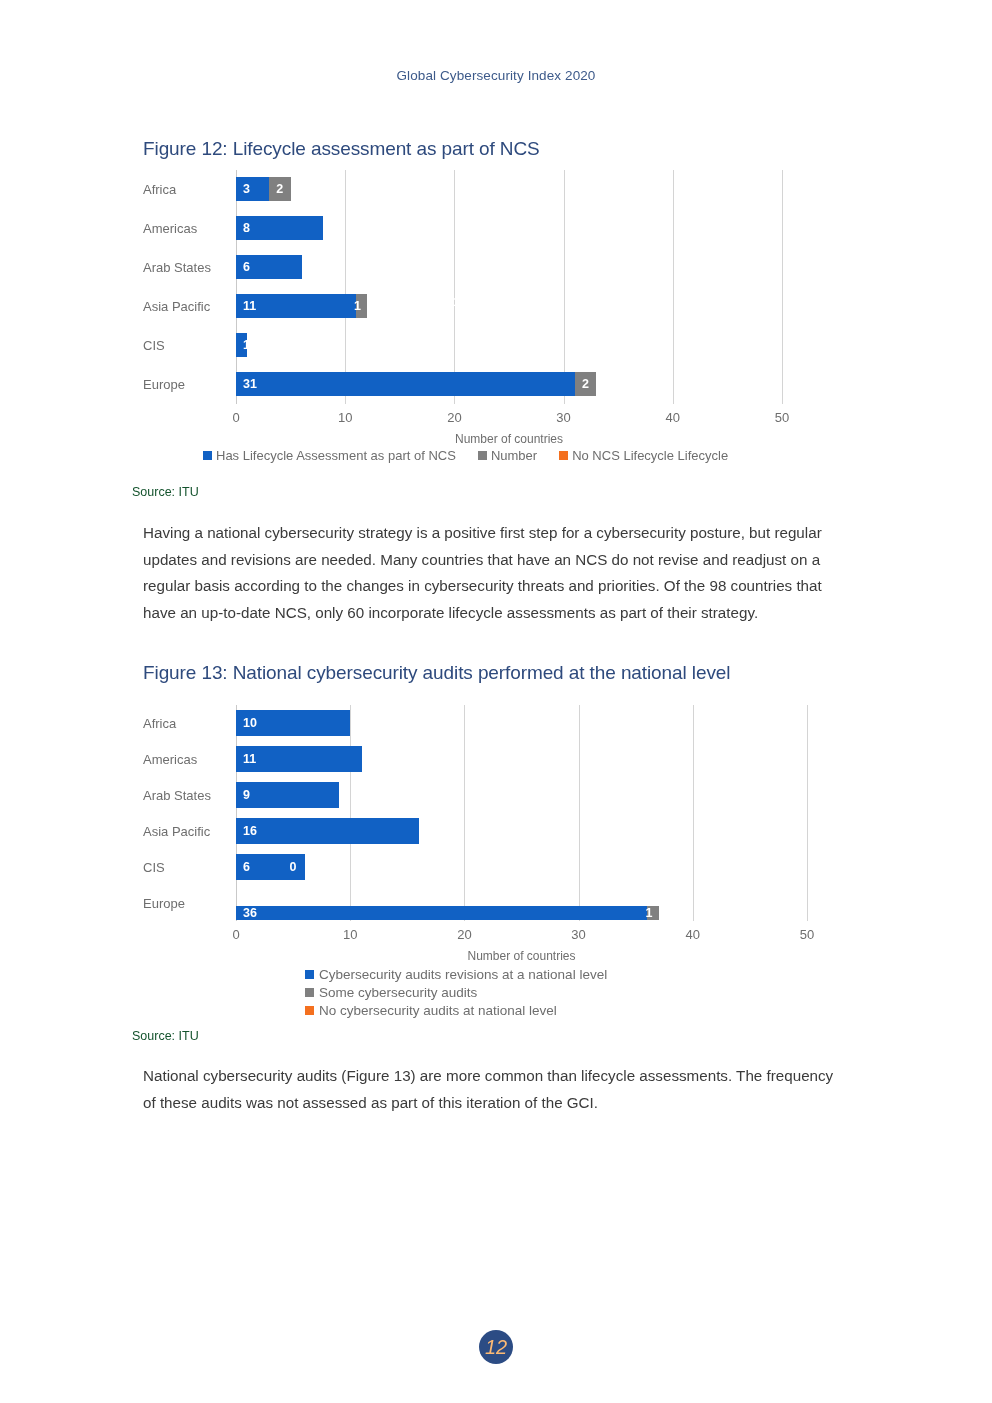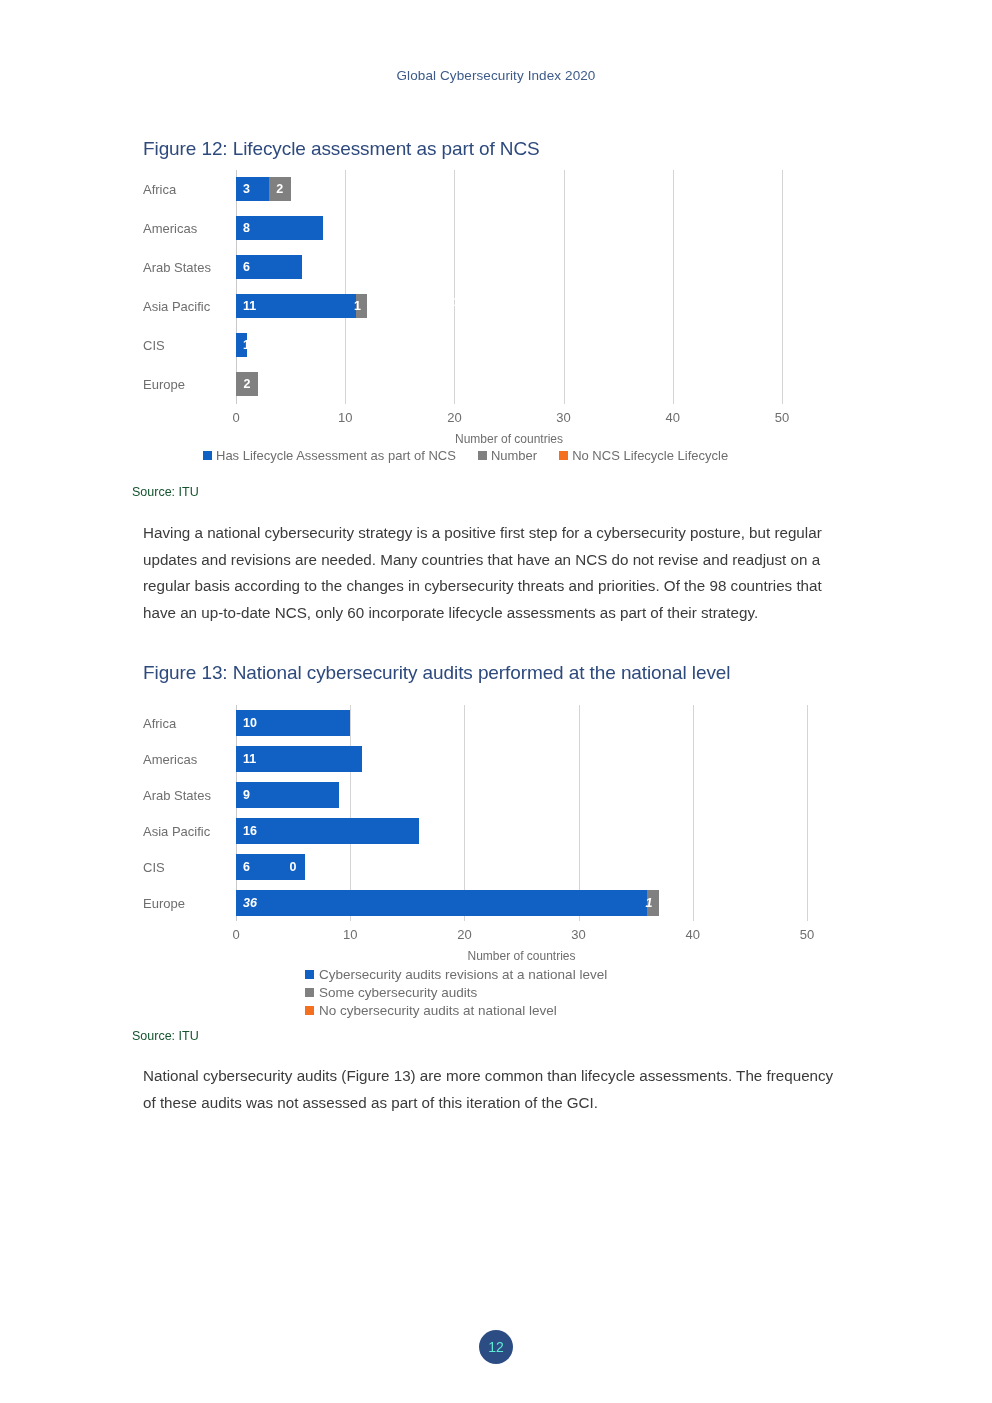--- a/index.html
+++ b/index.html
@@ -126,22 +126,22 @@
   }
   .legend-v .legend-row{display:flex;align-items:center;height:18px;}
   .legend-v .swatch{margin-right:5px;}
 
   
   .page-num{
     position:absolute;left:50%;top:1330px;
     transform:translateX(-50%);
     width:34px;height:34px;border-radius:50%;
     background:#2c4c84;
-    color:#5eead4;font-size:14px;
-    display:flex;align-items:center;justify-content:center;
+    color:#fdba74;font-size:20px;
+    display:flex;align-items:center;justify-content:center;font-style:italic;
   }
 </style>
 </head>
 <body>
 
 <div class="page">
 
   <div class="running-header">Global Cybersecurity Index 2020</div>
 
   <div class="fig-title" id="fig12-title">Figure 12: Lifecycle assessment as part of NCS</div>
@@ -196,20 +196,23 @@
       <div class="bar-row" style="left: 93px; top: 161px; height: 24px;">
         <div class="seg blue lab-left" style="width: 10.92px;">
           <span>1</span>
         </div>
         <div class="seg orange lab-right" style="width: 87.36px;">
           <span>8</span>
         </div>
       </div>
       <div class="cat-label" style="top: 212px; right: 0px; left: 0px; width: 85px;">Europe</div>
       <div class="bar-row" style="left: 93px; top: 200px; height: 24px;">
+        <div class="seg blue lab-left" style="width: 338.52px;">
+          <span>31</span>
+        </div>
         <div class="seg gray lab-center" style="width: 21.84px;">
           <span>2</span>
         </div>
         <div class="seg orange lab-right" style="width: 141.96px;">
           <span>13</span>
         </div>
       </div>
       <div class="tick" style="left: 93px; top: 237.5px;">0</div>
       <div class="tick" style="left: 202.2px; top: 237.5px;">10</div>
       <div class="tick" style="left: 311.4px; top: 237.5px;">20</div>
@@ -288,21 +291,21 @@
           <span>6</span>
         </div>
         <div class="seg gray lab-endout" style="width: 0px; overflow: visible;">
           <span style="position: absolute; right: 4px; color: rgb(255, 255, 255);">0</span>
         </div>
         <div class="seg orange lab-right" style="width: 34.26px;">
           <span>3</span>
         </div>
       </div>
       <div class="cat-label" style="top: 197px; right: 0px; left: 0px; width: 85px;">Europe</div>
-      <div class="bar-row" style="left: 93px; top: 184px; height: 26px; font-style: italic;">
+      <div class="bar-row" style="left: 93px; top: 200px; height: 14px;">
         <div class="seg blue lab-left" style="width: 411.12px;">
           <span>36</span>
         </div>
         <div class="seg gray lab-endout" style="width: 11.42px;">
           <span style="position: absolute; right: 2px;">1</span>
         </div>
         <div class="seg orange lab-right" style="width: 102.78px;">
           <span>9</span>
         </div>
       </div>

